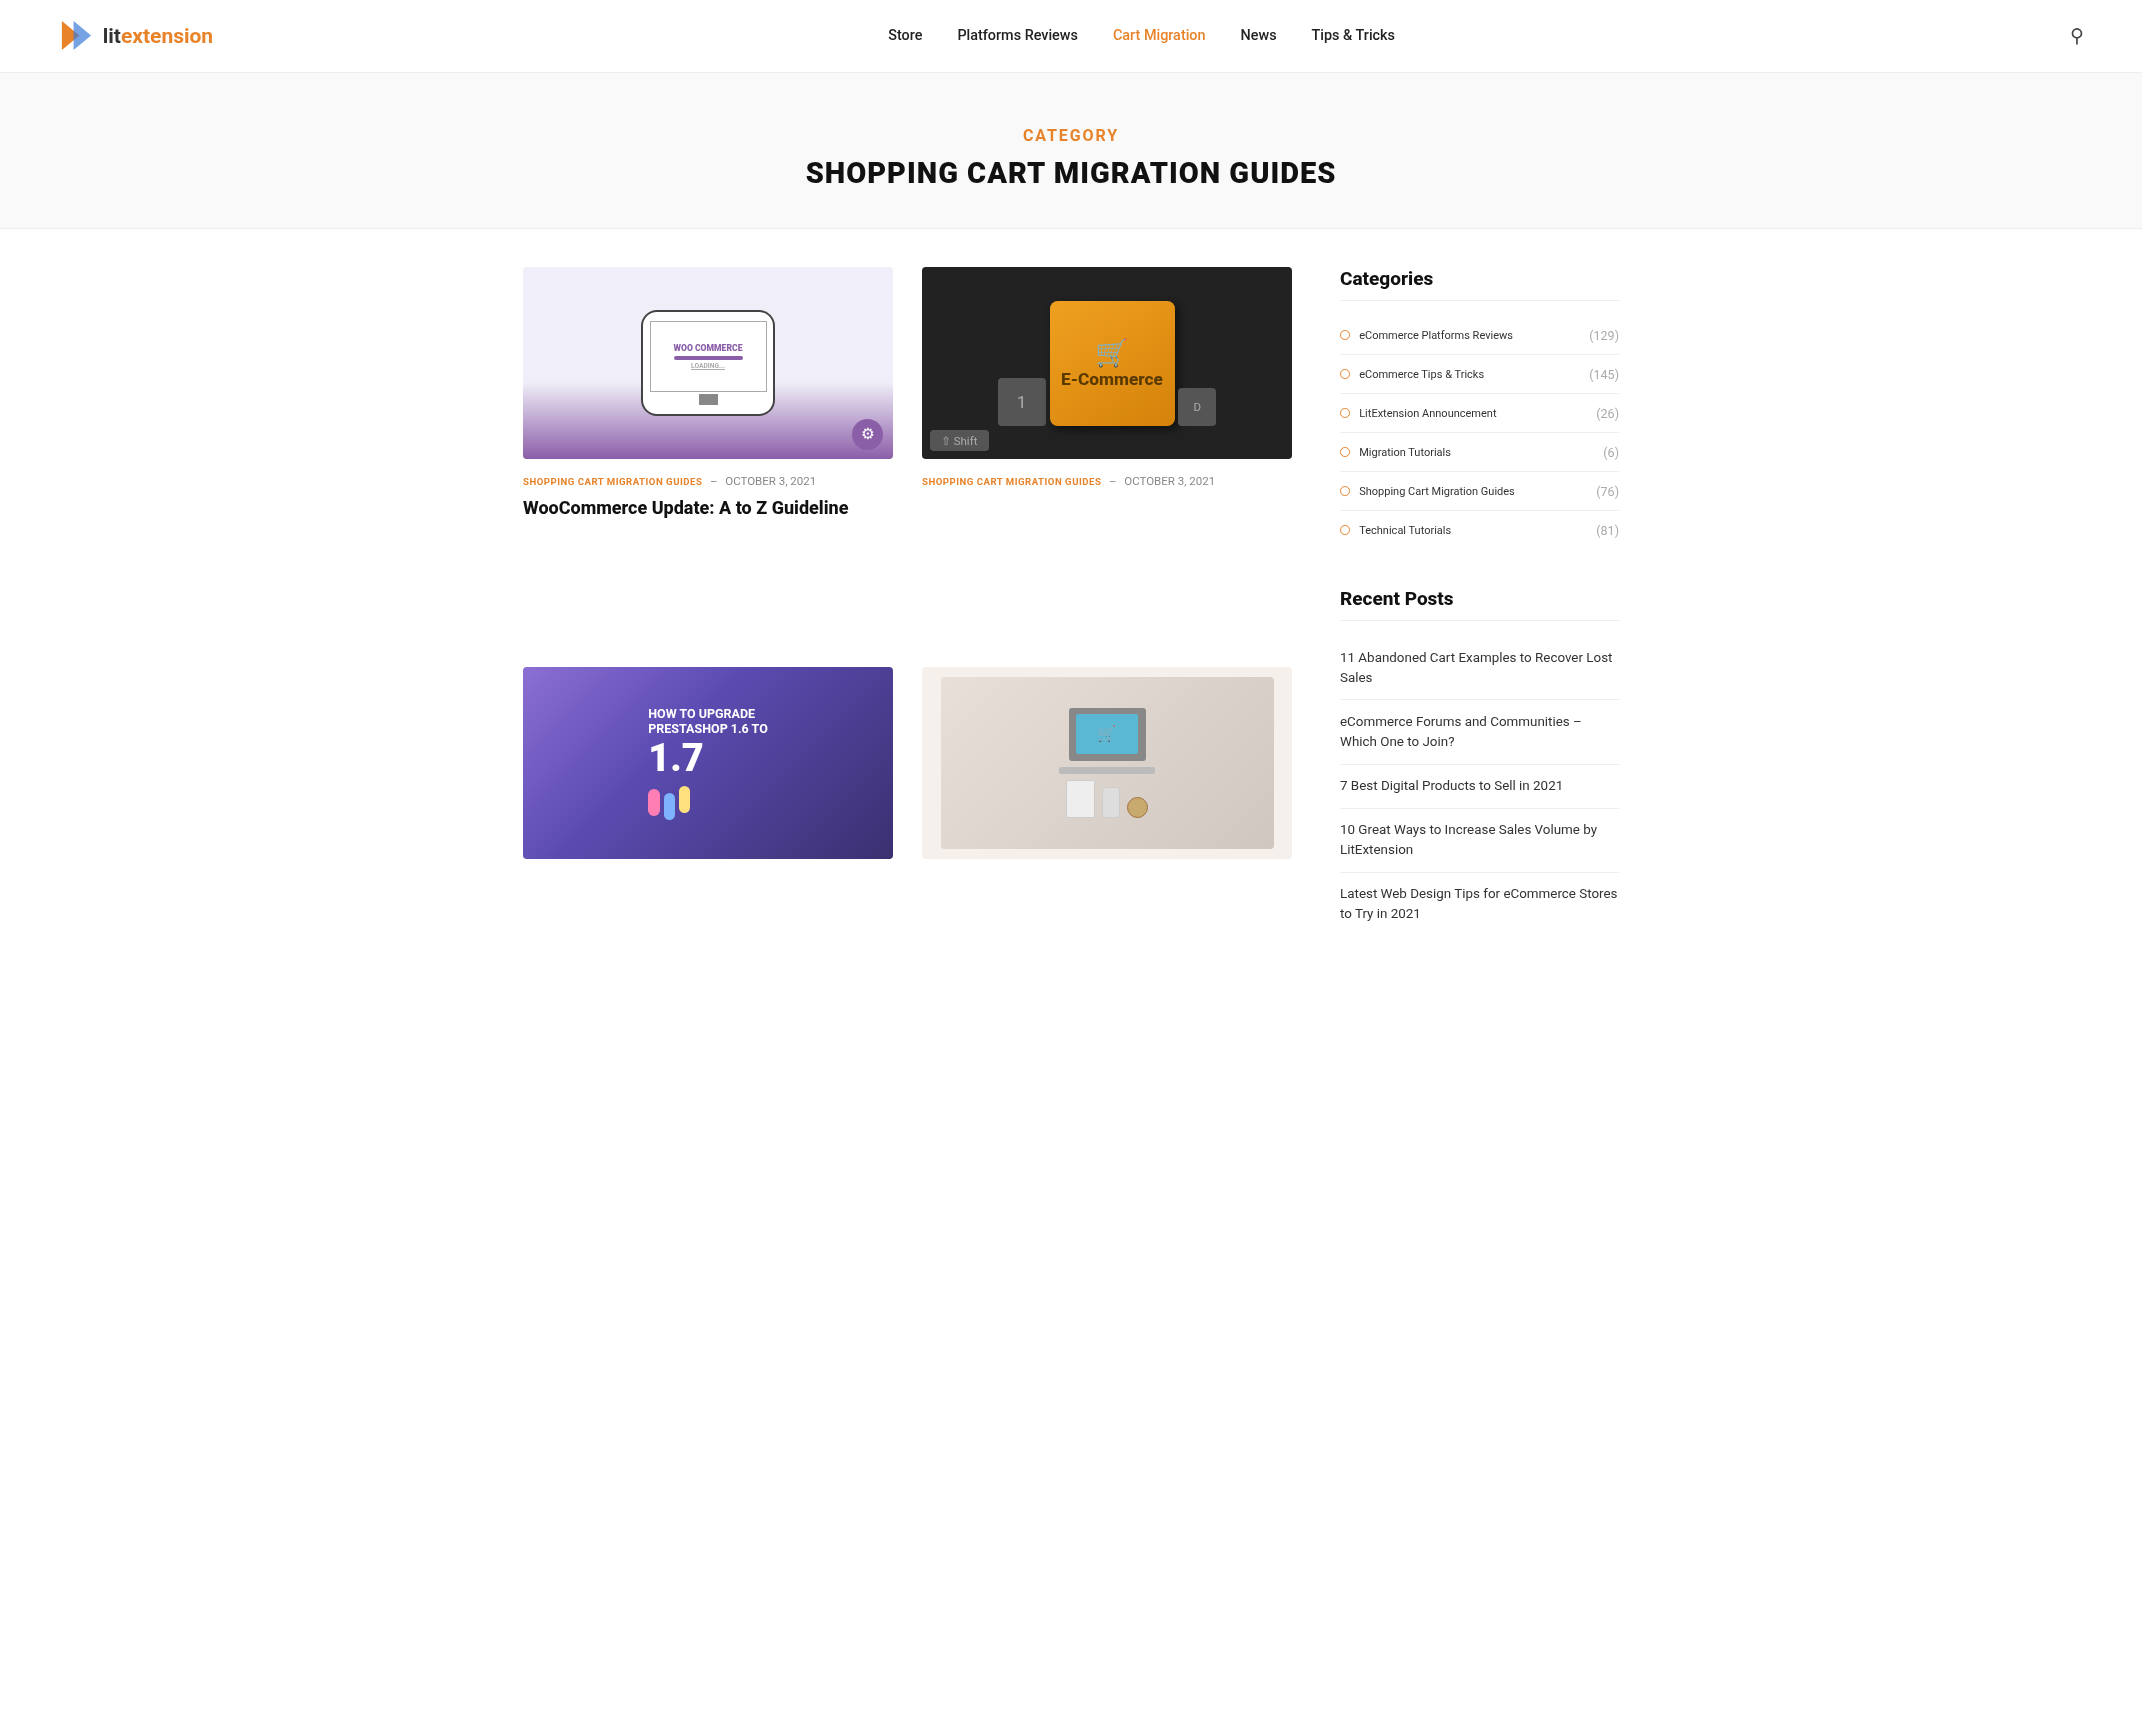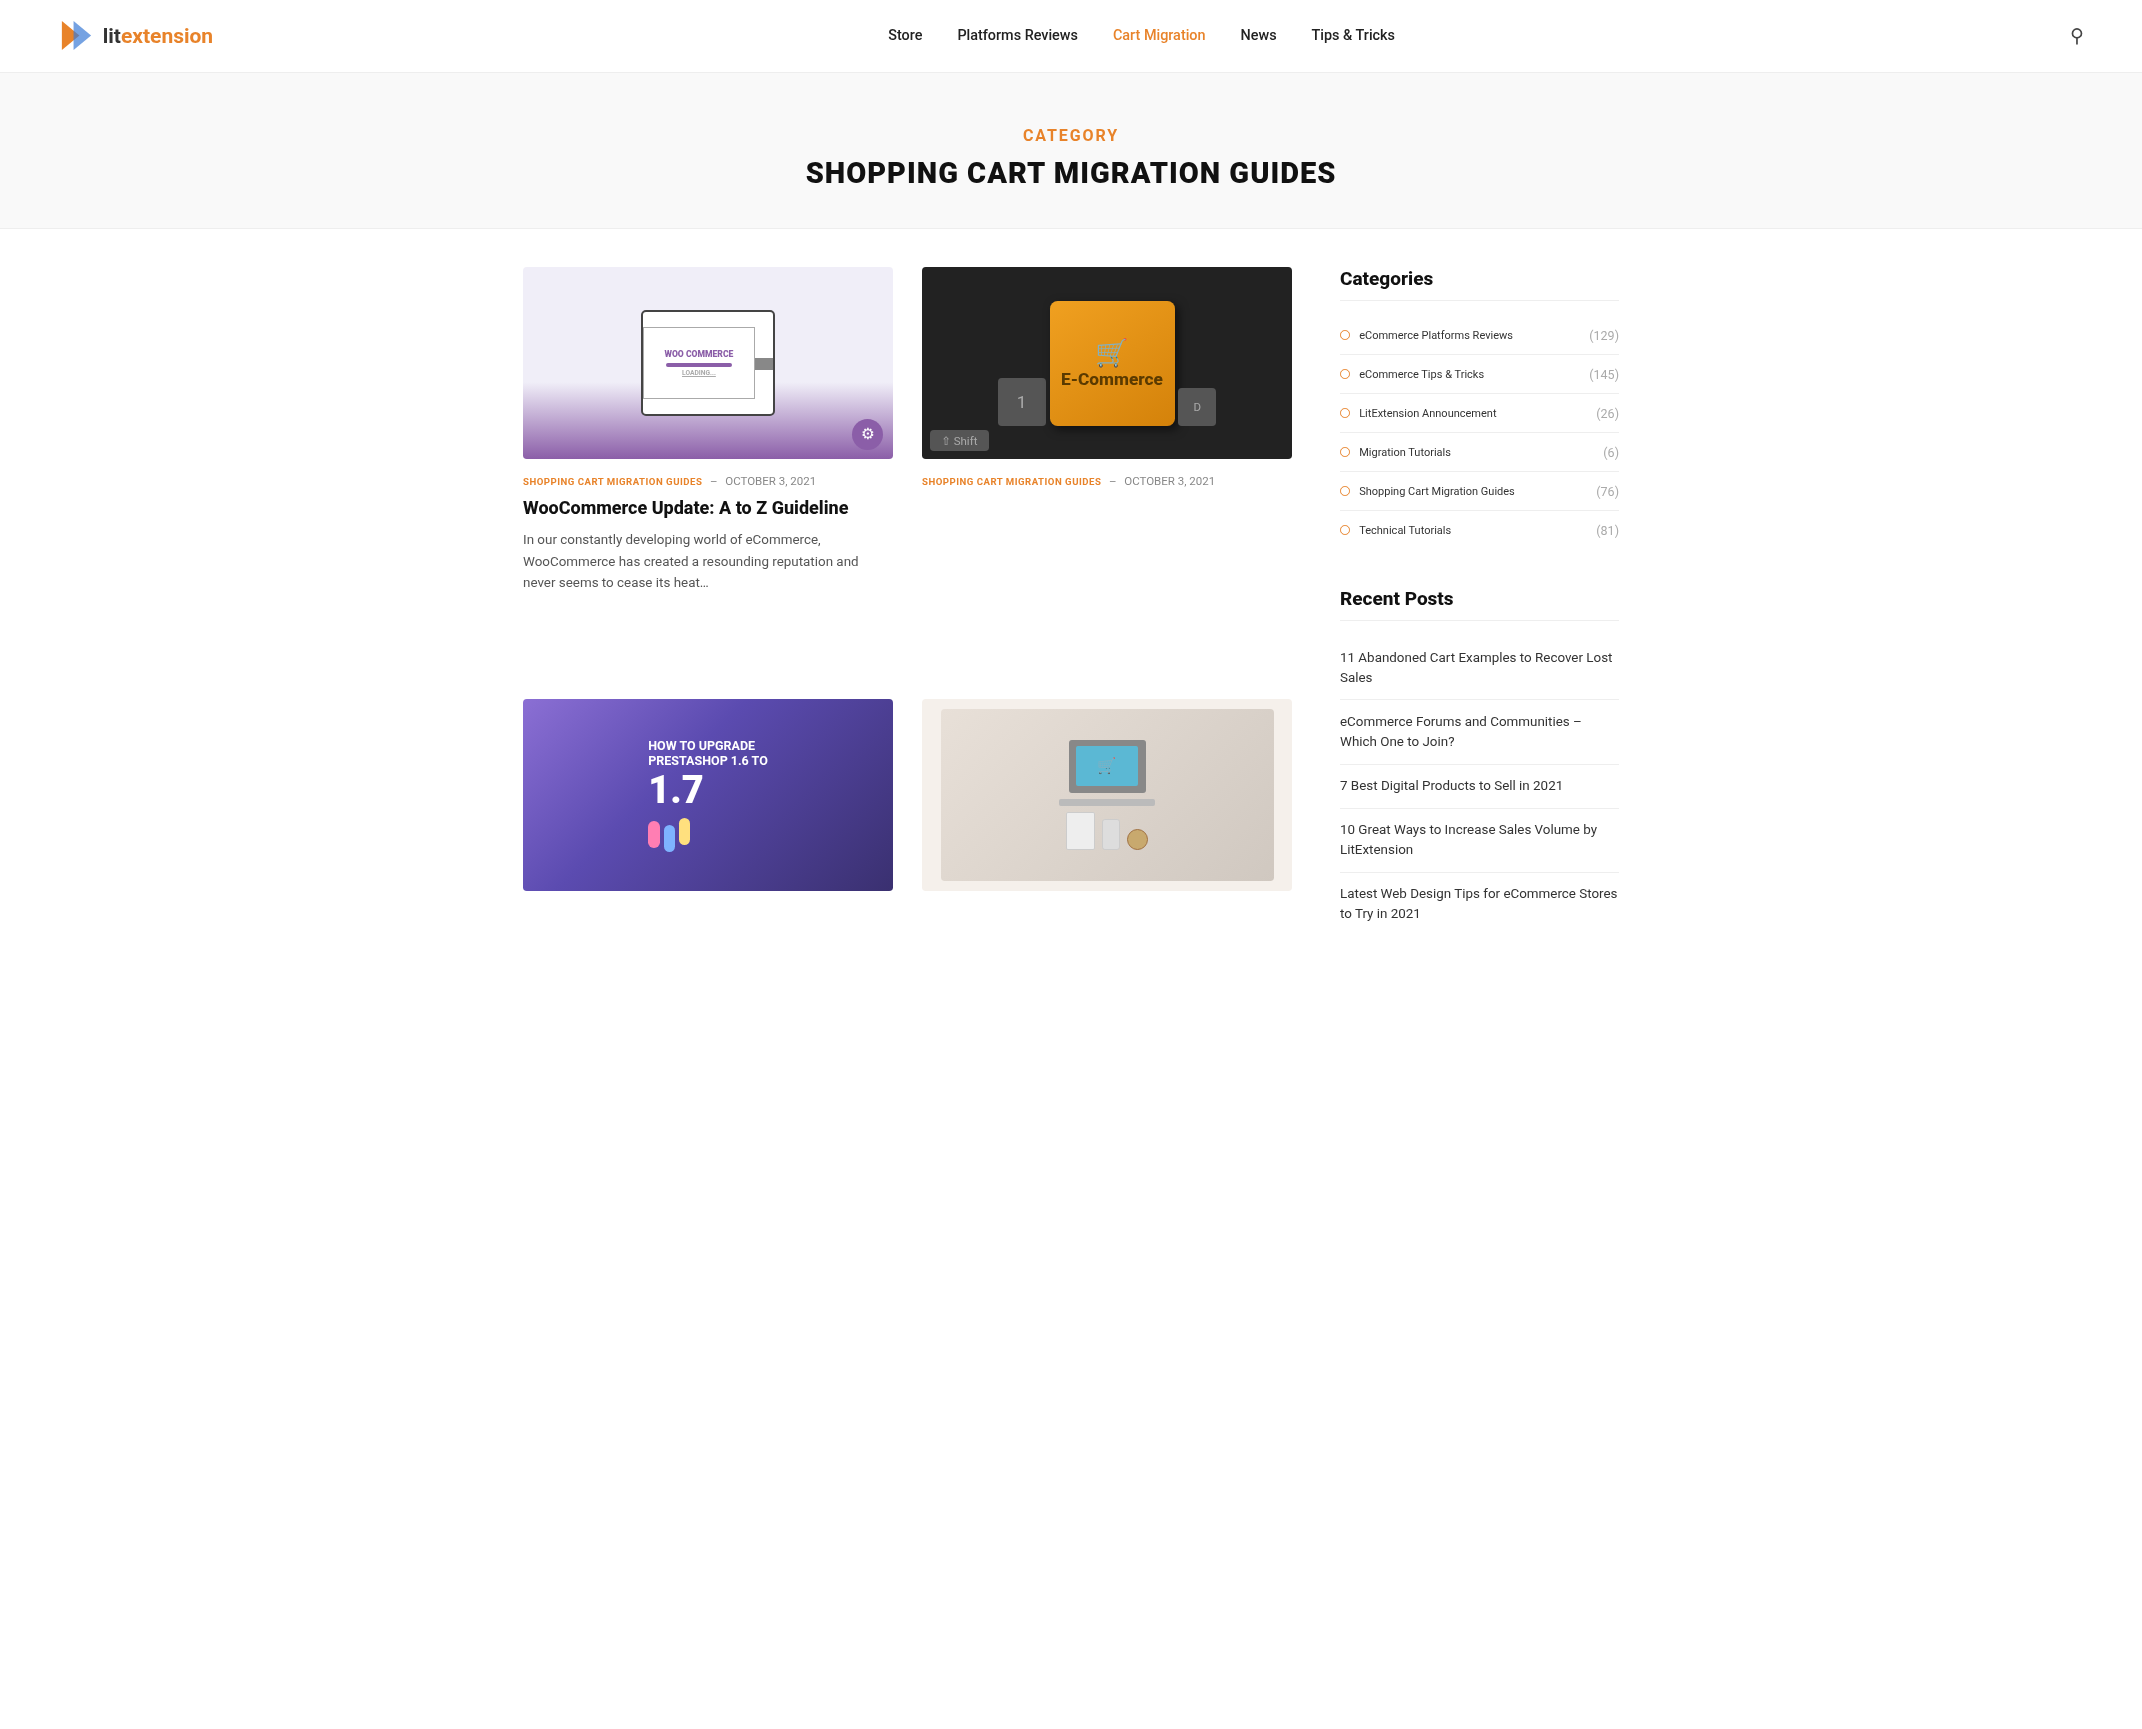--- a/index.html
+++ b/index.html
@@ -109,23 +109,23 @@
       display: flex;
       align-items: center;
       justify-content: center;
       position: relative;
     }
     .woo-monitor {
       width: 134px;
       height: 106px;
       background: #fff;
       border: 2.9px solid #444;
-      border-radius: 5px;
-      display: flex;
-      flex-direction: row;
+      border-radius: 16px;
+      display: flex;
+      flex-direction: column;
       align-items: center;
       justify-content: center;
       position: relative;
     }
     .woo-monitor-screen {
       width: 90%;
       height: 70%;
       background: #fff;
       border: 1px solid #aaa;
       display: flex;
@@ -370,21 +370,20 @@
           <div class="woo-monitor-stand"></div>
         </div>
         <div style="position:absolute;bottom:9.6px;right:9.6px;background:#8b5ea8;border-radius:50%;width:31px;height:31px;display:flex;align-items:center;justify-content:center;font-size:15.4px;color:#fff;">⚙</div>
       </div>
       <div class="article-meta">
         <span class="article-category-tag">SHOPPING CART MIGRATION GUIDES</span>
         <span class="article-date">–</span>
         <span class="article-date">OCTOBER 3, 2021</span>
       </div>
       <h2 class="article-title">WooCommerce Update: A to Z Guideline</h2>
-      <p class="article-excerpt">In our constantly developing world of eCommerce, WooCommerce has created a resounding reputation and never seems to cease its heat…</p>
     </article>
 
     <article class="article-card">
       <div class="article-card-image joomla">
         <div style="display:flex;gap:3.8px;align-items:flex-end;">
           <div style="width:48px;height:48px;background:#555;border-radius:3.8px;display:flex;align-items:center;justify-content:center;font-size:17.3px;color:#aaa;">1</div>
           <div class="keyboard-key">
             <div class="cart-icon-unicode">🛒</div>
             <div class="key-text">E-Commerce</div>
           </div>

